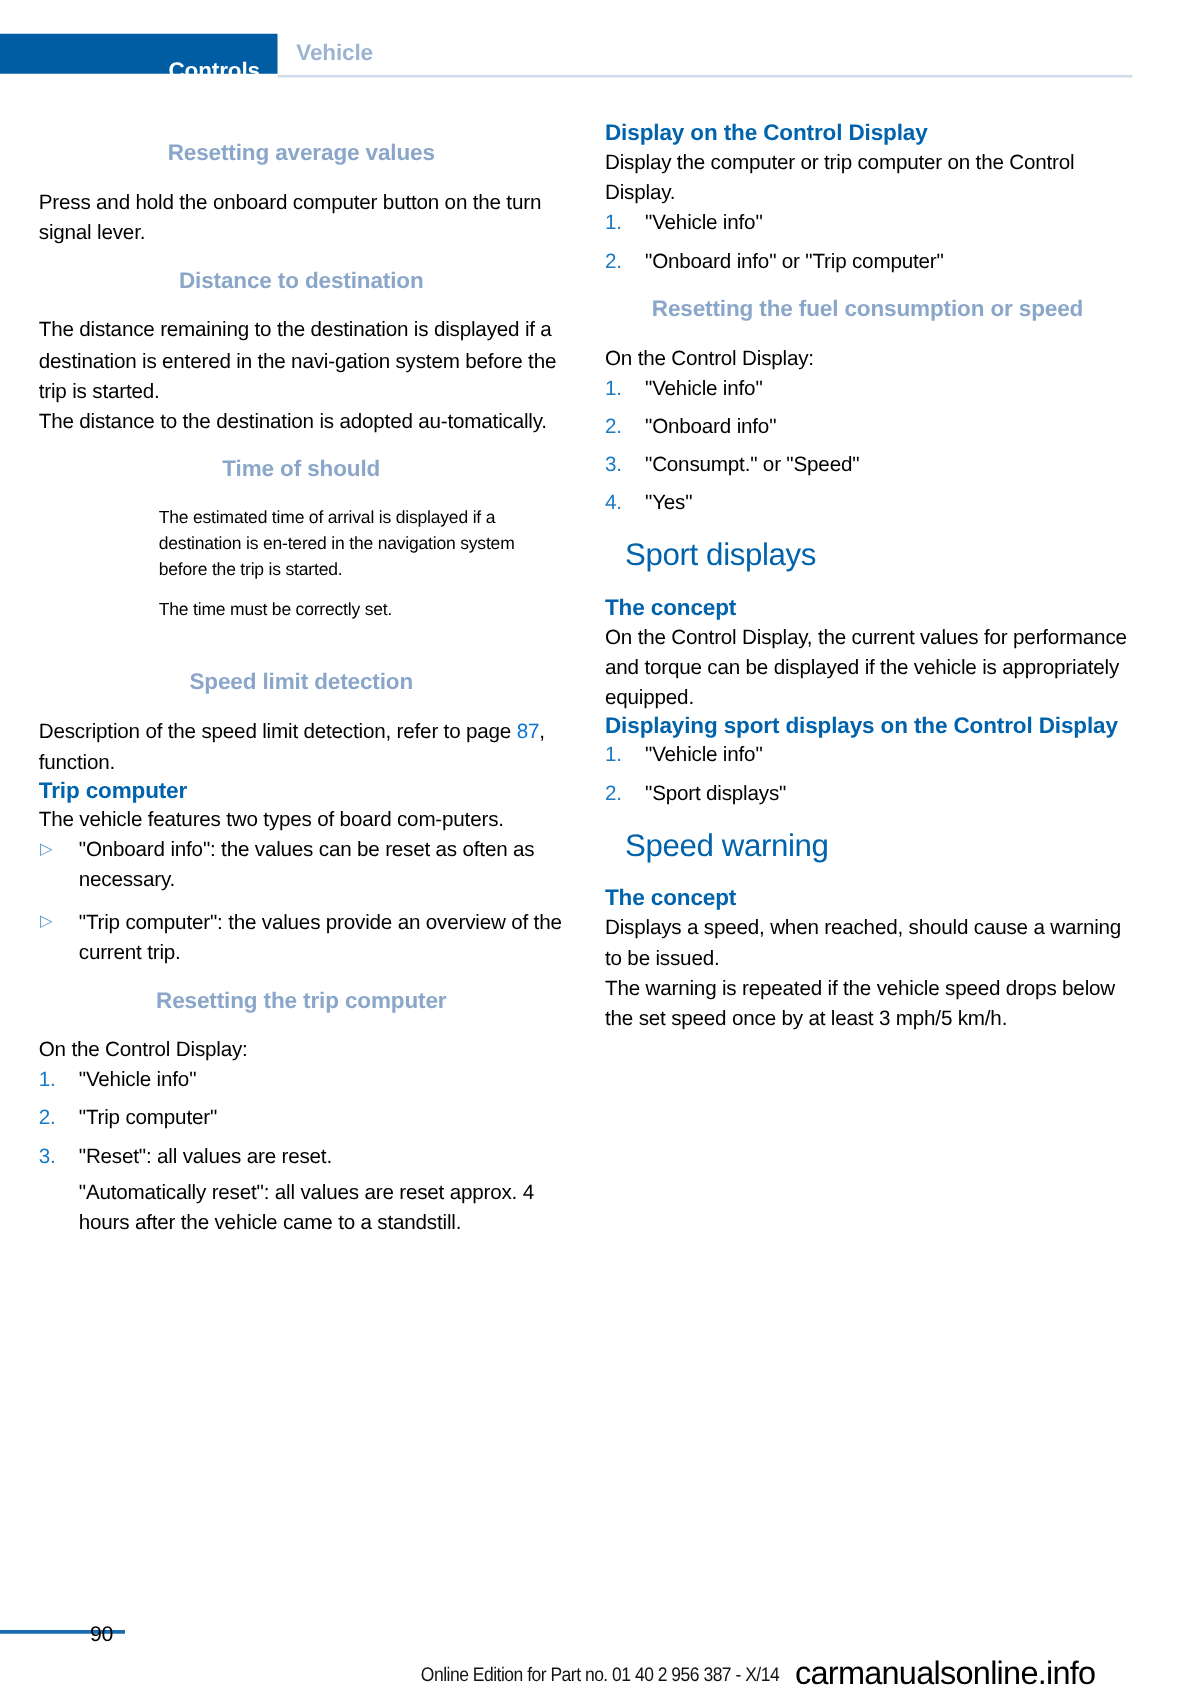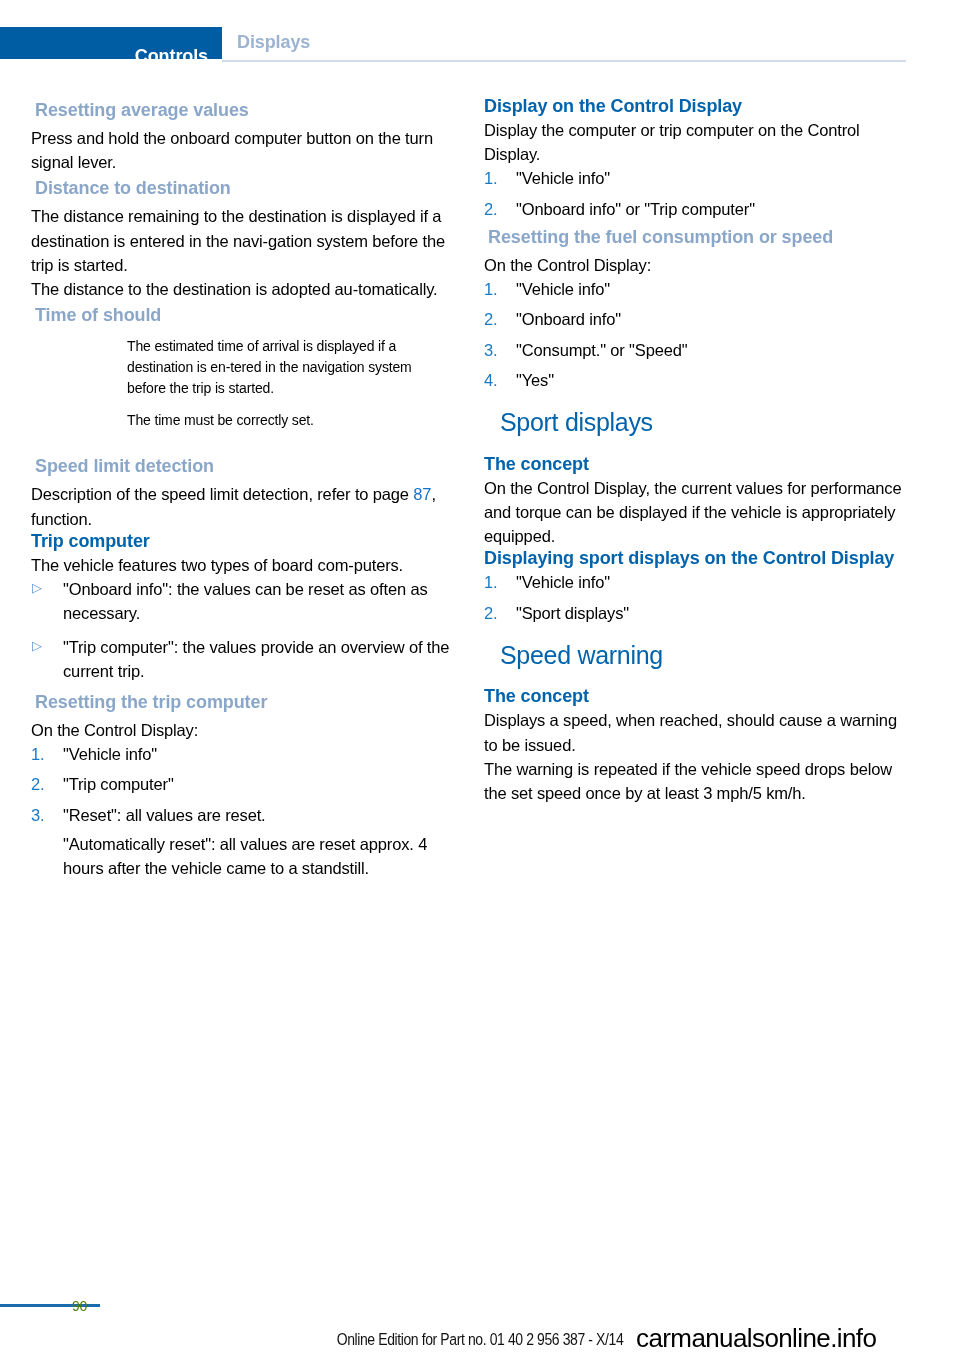--- a/index.html
+++ b/index.html
@@ -87,24 +87,25 @@
     color: #0063ac;
     margin: 0;
     padding: 0;
     line-height: 1.22;
     letter-spacing: -0.1px;
   }
   h3.subsub {
     font-size: 18px;
     font-weight: bold;
     color: #8aa6c9;
-    margin: 4px;
+    margin: 16px;
     padding: 0;
     line-height: 1.22;
     letter-spacing: -0.1px;
+    text-align: center;
   }
 
   
   p.body {
     font-size: 16.5px;
     line-height: 1.47;
     margin: 0;
     padding: 0;
     color: #000000;
     letter-spacing: -0.15px;
@@ -246,22 +247,22 @@
     left: 0;
     top: 1304px;
     width: 100px;
     height: 3px;
     background: #1a6cae;
   }
   .page-number {
     position: absolute;
     left: 72px;
     top: 1298px;
-    font-size: 14px;
-    color: #4d7c0f;
+    font-size: 17px;
+    color: #000000;
     letter-spacing: -0.2px;
   }
   .edition-line {
     position: absolute;
     left: 0;
     top: 1330px;
     width: 960px;
     text-align: center;
     font-size: 14px;
     color: #121212;
@@ -279,21 +280,21 @@
     white-space: nowrap;
   }
 </style>
 </head>
 <body>
 
 <div class="header">
   <div class="tab-active">
     <span class="tab-active-label">Controls</span>
   </div>
-  <span class="tab-inactive-label">Displays</span>
+  <span class="tab-inactive-label">Vehicle</span>
   <div class="header-rule"></div>
 </div>
 
 <div class="col col-left">
 
   <h3 class="subsub">Resetting average values</h3>
   <p class="body sp-p-top">Press and hold the onboard computer button on the turn signal lever.</p>
 
   <h3 class="subsub sp-h3-top">Distance to destination</h3>
   <p class="body sp-p-top">The distance remaining to the destination is displayed if a destination is entered in the navi‐gation system before the trip is started.</p>

